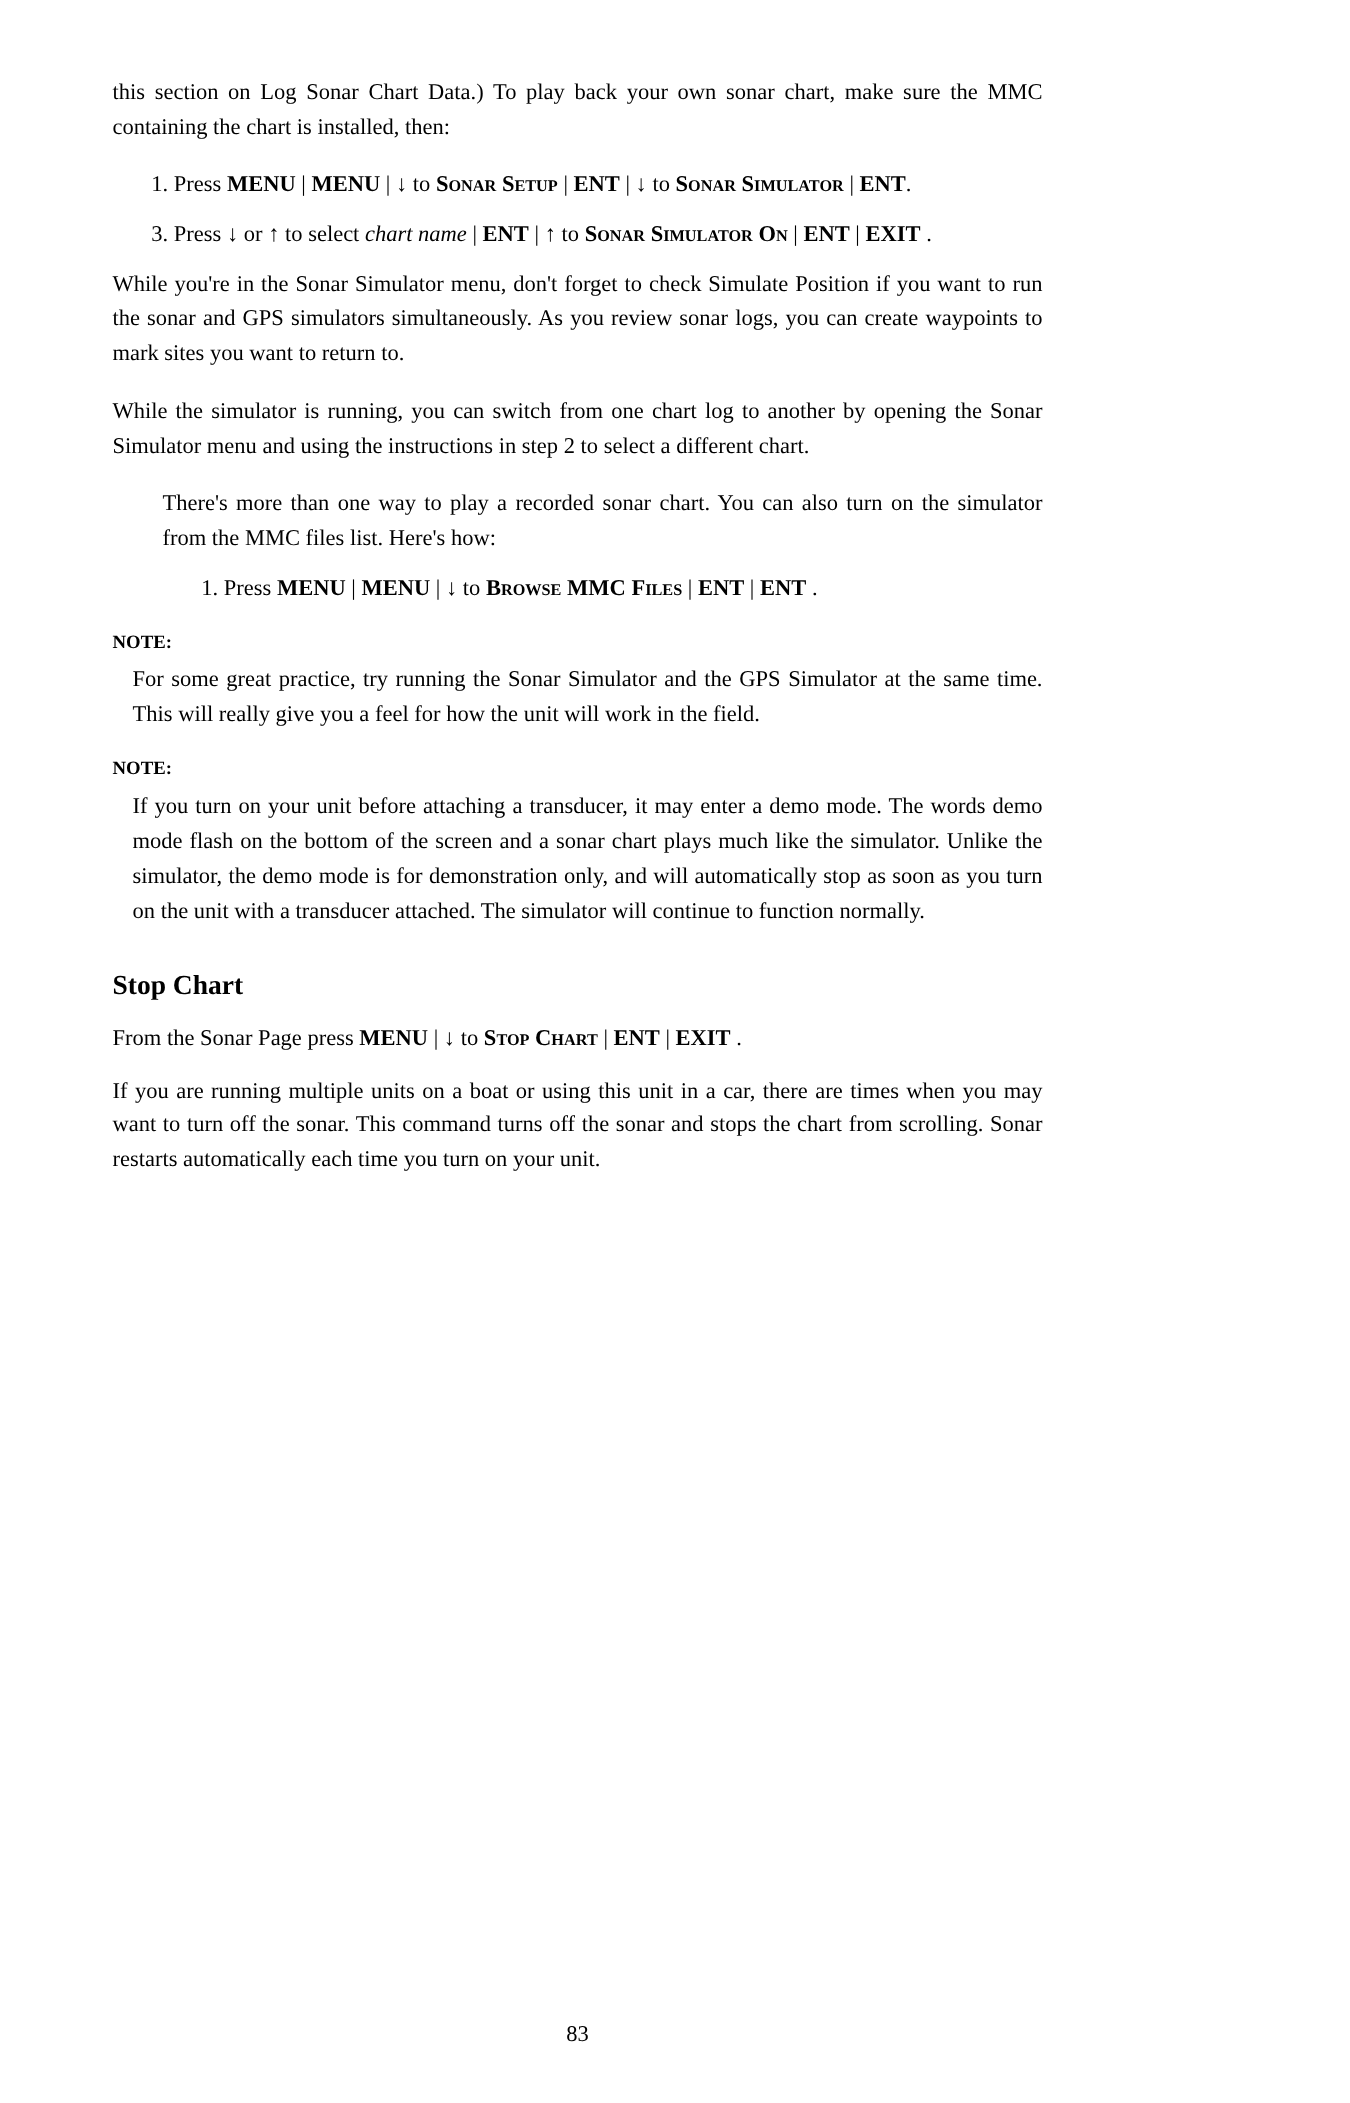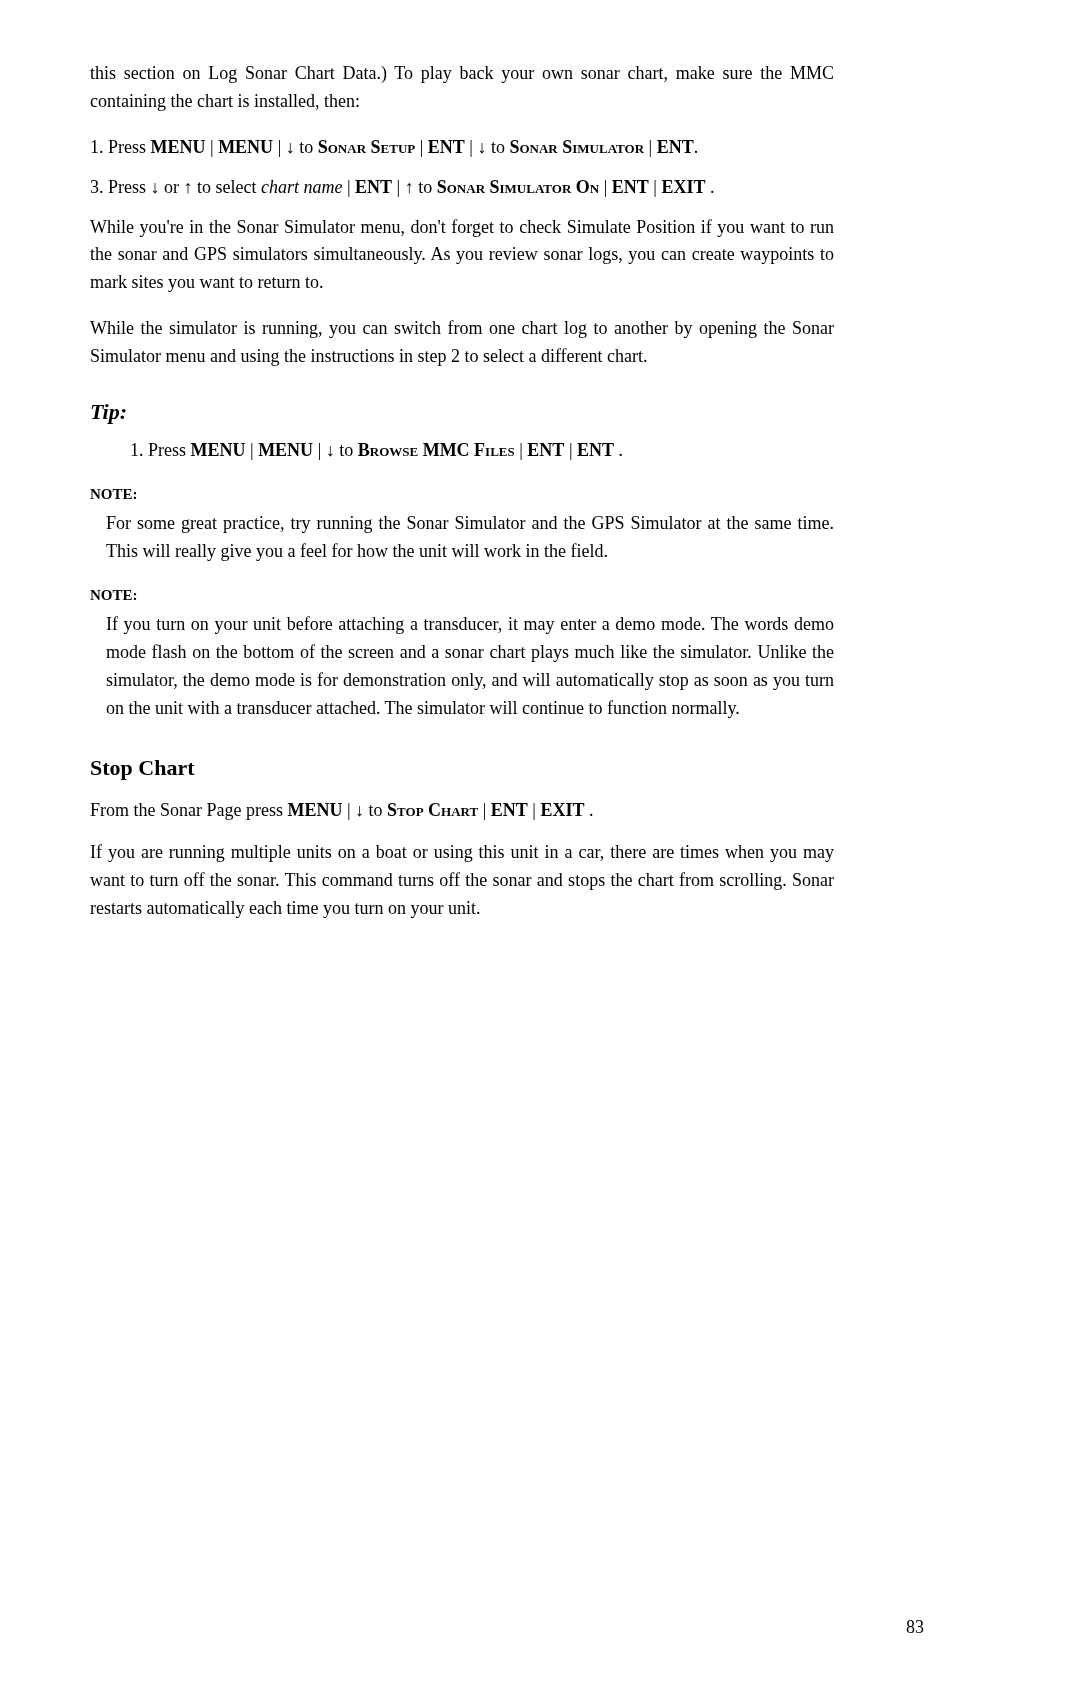--- a/index.html
+++ b/index.html
@@ -26,20 +26,21 @@
     }
 
     .intro-text {
       margin-bottom: 18px;
       text-align: justify;
     }
 
     .step-line {
       margin-bottom: 12px;
       text-align: justify;
+      margin-left: 31px;
     }
 
     .bold-key {
       font-weight: bold;
     }
 
     .small-caps-key {
       font-variant: small-caps;
       font-weight: bold;
     }
@@ -85,21 +86,21 @@
       margin-top: 28px;
       margin-bottom: 12px;
     }
 
     .section-text {
       text-align: justify;
       margin-bottom: 14px;
     }
 
     .page-number {
-      text-align: right;
+      text-align: center;
       position: absolute;
       bottom: 40px;
       left: 0;
       right: 0;
       font-size: 18px;
     }
   </style>
 </head>
 <body>
 
@@ -134,23 +135,23 @@
     <span class="bold-key">ENT</span>
     <span> | </span>
     <span class="bold-key">EXIT</span>
     <span>.</span>
   </p>
 
   <p class="intro-text">While you're in the Sonar Simulator menu, don't forget to check Simulate Position if you want to run the sonar and GPS simulators simultaneously. As you review sonar logs, you can create waypoints to mark sites you want to return to.</p>
 
   <p class="intro-text">While the simulator is running, you can switch from one chart log to another by opening the Sonar Simulator menu and using the instructions in step 2 to select a different chart.</p>
 
-  <p class="tip-heading">Tip:</p>
 
   <div class="tip-block">
+    <p class="tip-text">There's more than one way to play a recorded sonar chart. You can also turn on the simulator from the MMC files list. Here's how:</p>
 
     <p class="step-line">
       <span>1. Press </span>
       <span class="bold-key">MENU</span>
       <span> | </span>
       <span class="bold-key">MENU</span>
       <span> | ↓ to </span>
       <span class="small-caps-key">Browse MMC Files</span>
       <span> | </span>
       <span class="bold-key">ENT</span>

